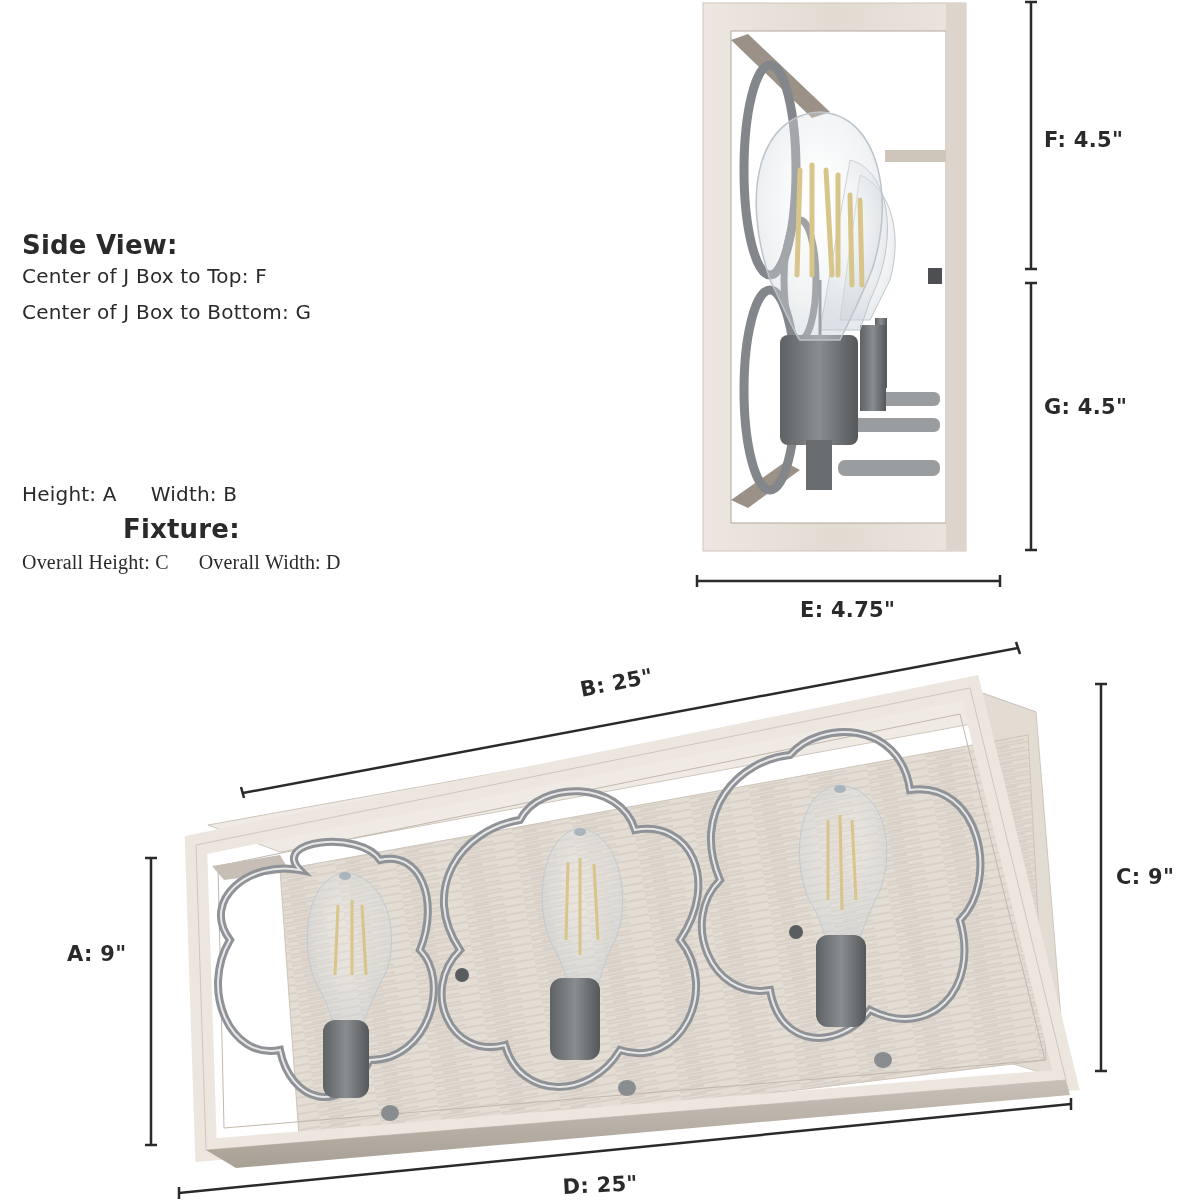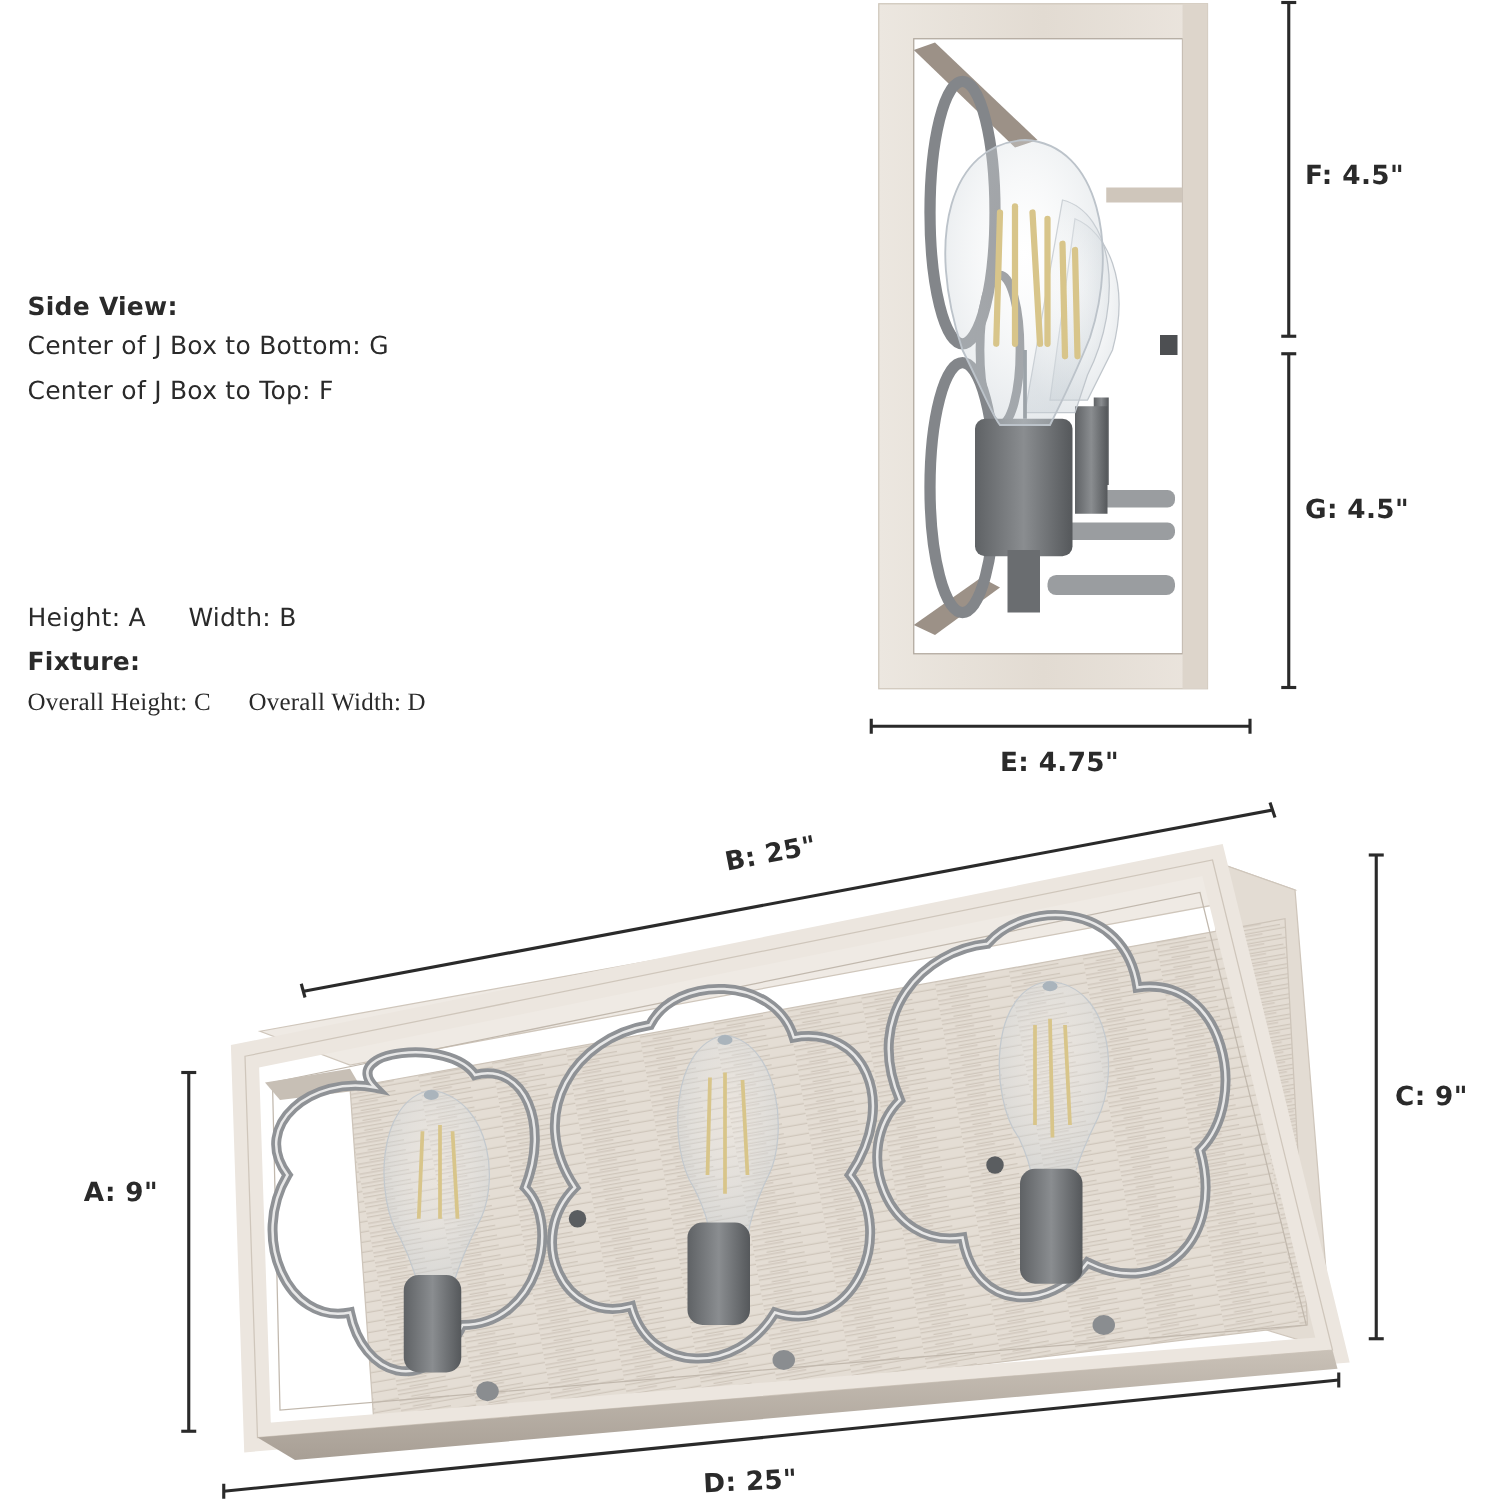--- a/index.html
+++ b/index.html
@@ -1,37 +1,37 @@
 <!DOCTYPE html>
 <html><head>
 <meta charset="utf-8">
 <style>
   html, body { margin:0; padding:0; background:#ffffff; }
   body { width:1200px; height:1200px; position:relative; overflow:hidden;
          font-family:"DejaVu Sans", "Liberation Sans", sans-serif; color:#2a2a2a; }
   .legend { position:absolute; left:22px; }
-  .legend .h { font-weight:bold; font-size:20px; line-height:26px; letter-spacing:0.2px; }
+  .legend .h { font-weight:bold; font-size:26px; line-height:26px; letter-spacing:0.2px; }
   .legend .l { font-size:20px; line-height:36px; letter-spacing:0.2px; }
   .dim { position:absolute; font-weight:bold; font-size:21px; color:#2a2a2a; white-space:nowrap; letter-spacing:0.3px; }
   svg.art { position:absolute; left:0; top:0; }
 </style>
 </head>
 <body>
 
 <div class="legend" style="top:232px;">
   <div class="h">Side View:</div>
+  <div class="l">Center of J Box to Top: F</div>
   <div class="l">Center of J Box to Bottom: G</div>
-  <div class="l">Center of J Box to Top: F</div>
 </div>
 
 <div class="legend" style="top:474px;">
   <div class="l" style="margin-top:2px;">
     <span>Height: A</span><span style="display:inline-block;width:34px;"></span><span>Width: B</span>
   </div>
-  <div class="h" style="margin-top:4px;">Fixture:</div>
+  <div class="h" style="margin-top:4px;text-align:center;">Fixture:</div>
   <div class="l" style="margin-top:2px;font-family:Liberation Serif, serif;">
     <span>Overall Height: C</span><span style="display:inline-block;width:30px;"></span><span>Overall Width: D</span>
   </div>
 </div>
 
 <svg class="art" width="1200" height="1200" viewBox="0 0 1200 1200">
   <defs>
     <linearGradient id="wood" x1="0" y1="0" x2="1" y2="0">
       <stop offset="0" stop-color="#ece7e0"></stop>
       <stop offset="0.5" stop-color="#e2dbd2"></stop>

